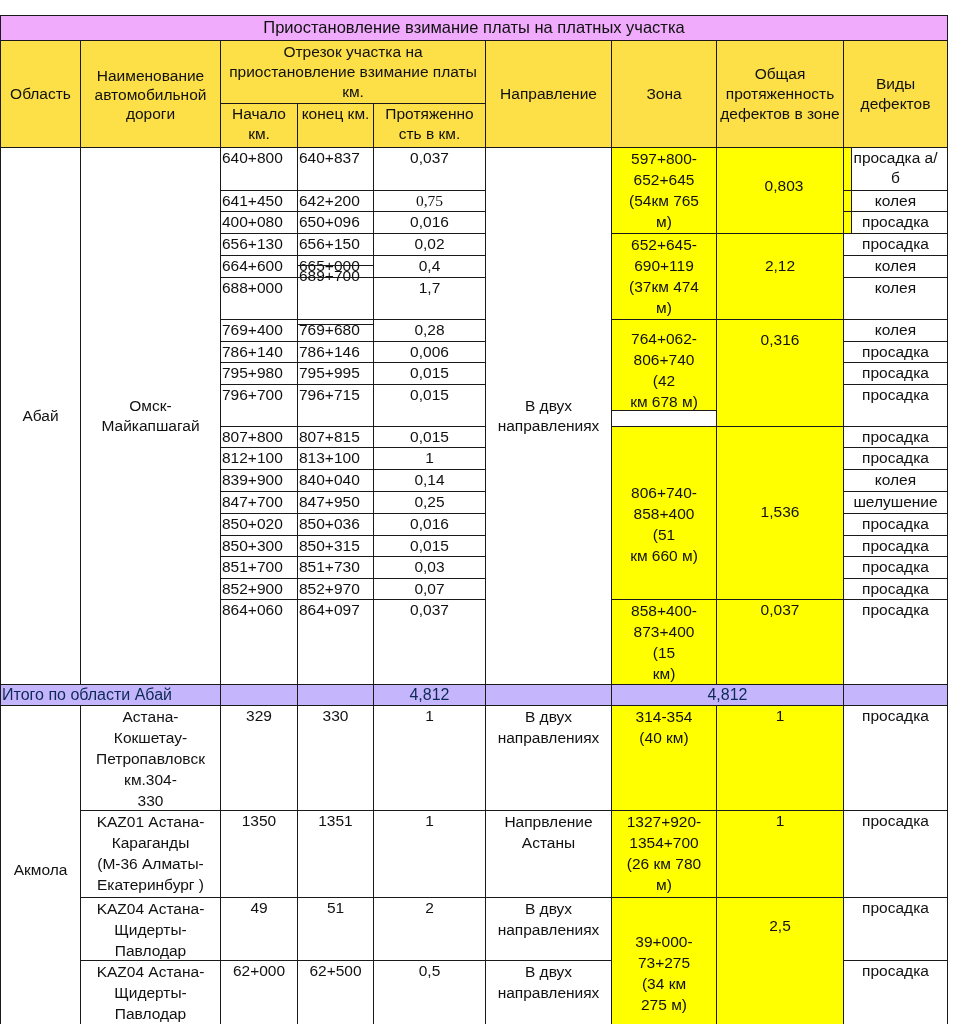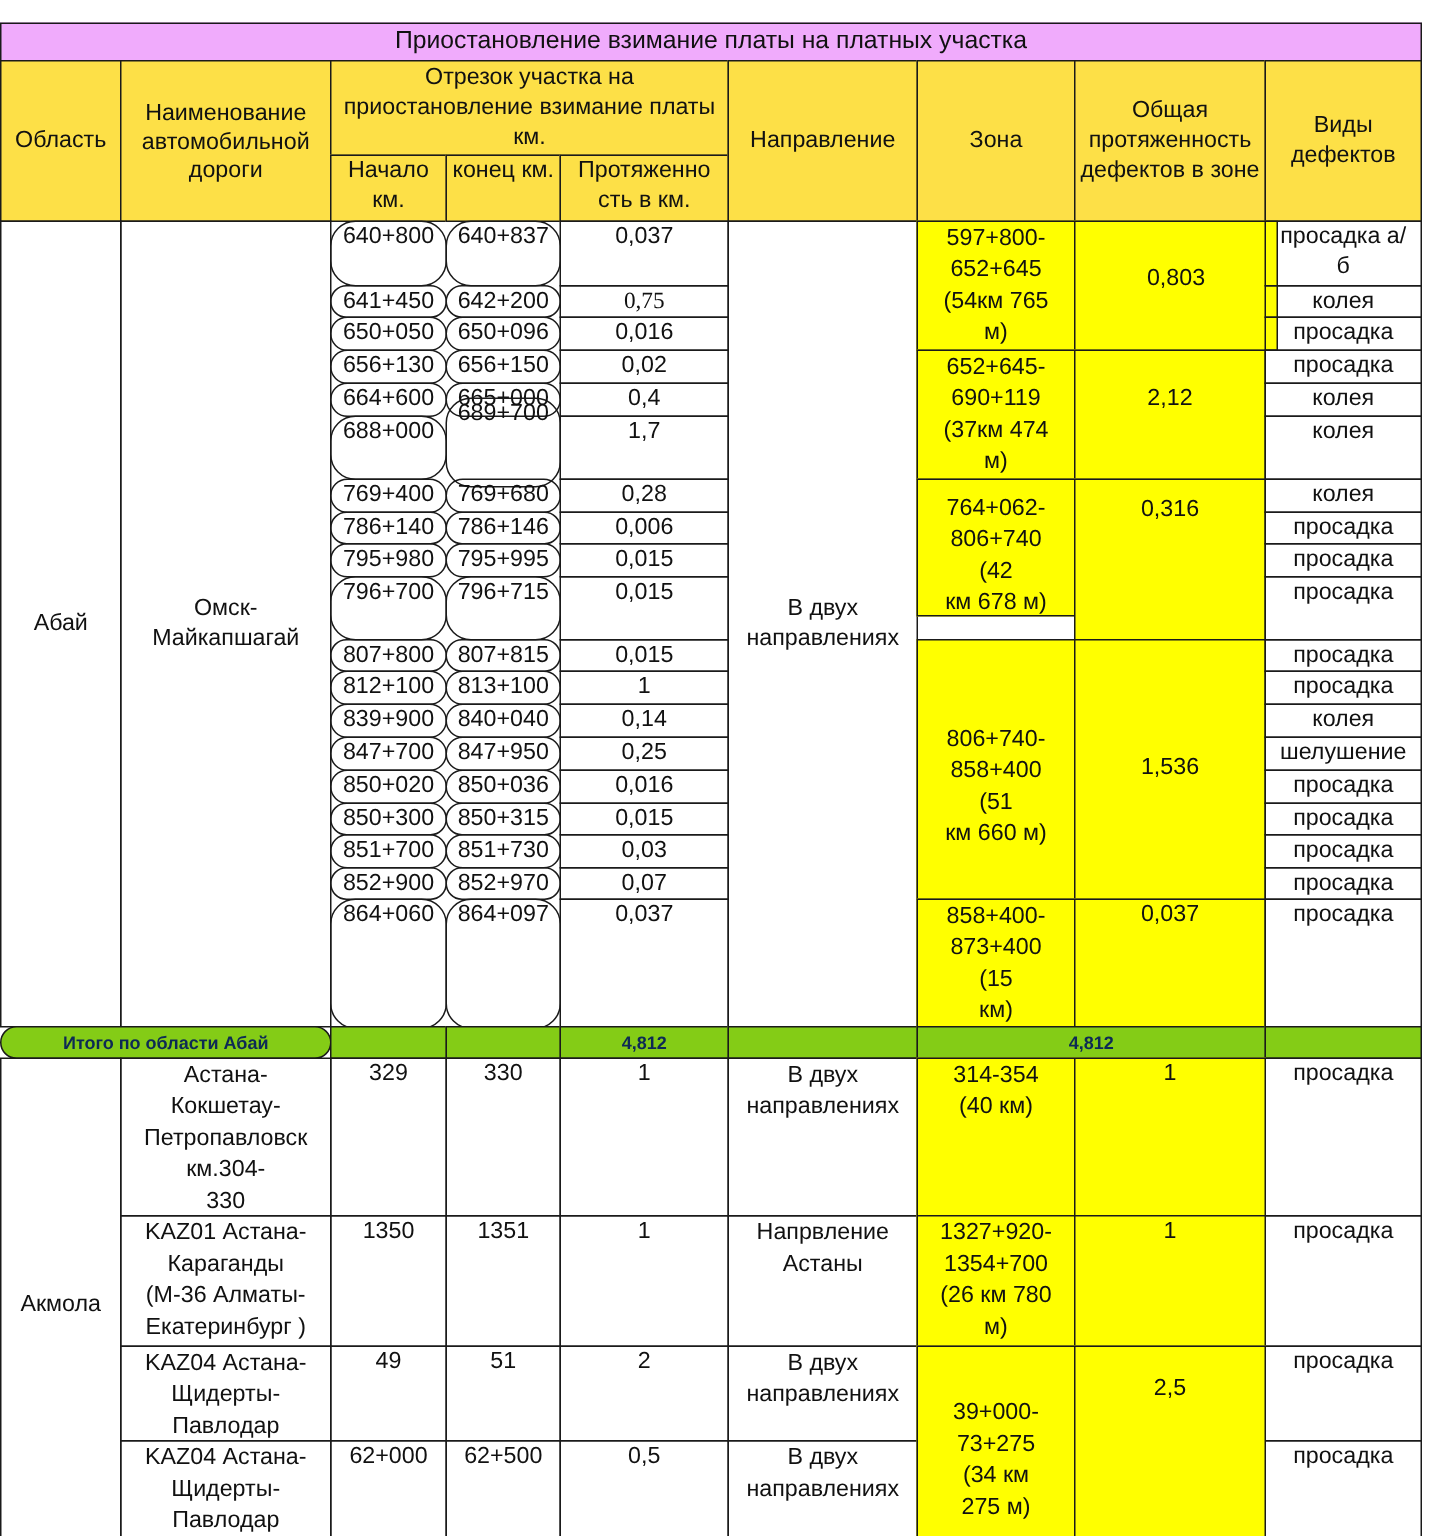--- a/index.html
+++ b/index.html
@@ -5,22 +5,22 @@
   html, body { margin:0; padding:0; background:#ffffff; }
   body { width:960px; height:1024px; position:relative; overflow:hidden;
          font-family:"Liberation Sans", sans-serif; color:#111; }
   .c { position:absolute; box-sizing:border-box; border:1px solid #1a1a1a;
        font-size:15.5px; line-height:20.5px; text-align:center; overflow:hidden;
        padding:0 1px; }
   .title { background:#f0abfc; font-size:16.5px; line-height:23px; }
   .hdr { background:#fde047; display:flex; align-items:center; justify-content:center; }
   .hdr.top { align-items:flex-start; }
   .yl { background:#ffff00; }
-  .tot { background:#84cc16; color:#0d2a55; font-size:12px; line-height:20px;font-weight:bold; }
-  .left { text-align:center;border-radius:17px; }
+  .tot { background:#c4b5fd; color:#0d2a55; font-size:16px; line-height:20px; }
+  .left { text-align:left; }
   .mid { display:flex; align-items:center; justify-content:center; flex-direction:column; }
   .wrap { white-space:pre-line; }
 </style>
 </head>
 <body>
 
 <div id="table">
 
   <div class="c title" style="left:0;top:15px;width:948px;height:26px;">Приостановление взимание платы на платных участка</div>
 
@@ -43,21 +43,21 @@
   <div class="c mid wrap" style="left:485px;top:147px;width:127px;height:538px;line-height:20px;"><span>В двух
 направлениях</span></div>
 
   <div id="abai-rows">
       <div class="c left" style="left:220px;top:147px;width:78px;height:44px;">640+800</div>
       <div class="c left" style="left:297px;top:147px;width:77px;height:44px;">640+837</div>
       <div class="c " style="left:373px;top:147px;width:113px;height:44px;">0,037</div>
       <div class="c left" style="left:220px;top:190px;width:78px;height:22px;">641+450</div>
       <div class="c left" style="left:297px;top:190px;width:77px;height:22px;">642+200</div>
       <div class="c " style="left:373px;top:190px;width:113px;height:22px;font-family:Liberation Serif, serif;">0,75</div>
-      <div class="c left" style="left:220px;top:211px;width:78px;height:23px;">650+050</div>
+      <div class="c left" style="left:220px;top:211px;width:78px;height:23px;">400+080</div>
       <div class="c left" style="left:297px;top:211px;width:77px;height:23px;">650+096</div>
       <div class="c " style="left:373px;top:211px;width:113px;height:23px;">0,016</div>
       <div class="c left" style="left:220px;top:233px;width:78px;height:23px;">656+130</div>
       <div class="c left" style="left:297px;top:233px;width:77px;height:23px;">656+150</div>
       <div class="c " style="left:373px;top:233px;width:113px;height:23px;">0,02</div>
       <div class="c left" style="left:220px;top:255px;width:78px;height:23px;">664+600</div>
       <div class="c left" style="left:297px;top:255px;width:77px;height:23px;">665+000</div>
       <div class="c " style="left:373px;top:255px;width:113px;height:23px;">0,4</div>
       <div class="c left" style="left:220px;top:277px;width:78px;height:43px;">688+000</div>
       <div class="c left" style="left:297px;top:265px;width:77px;height:60px;">689+700</div>

